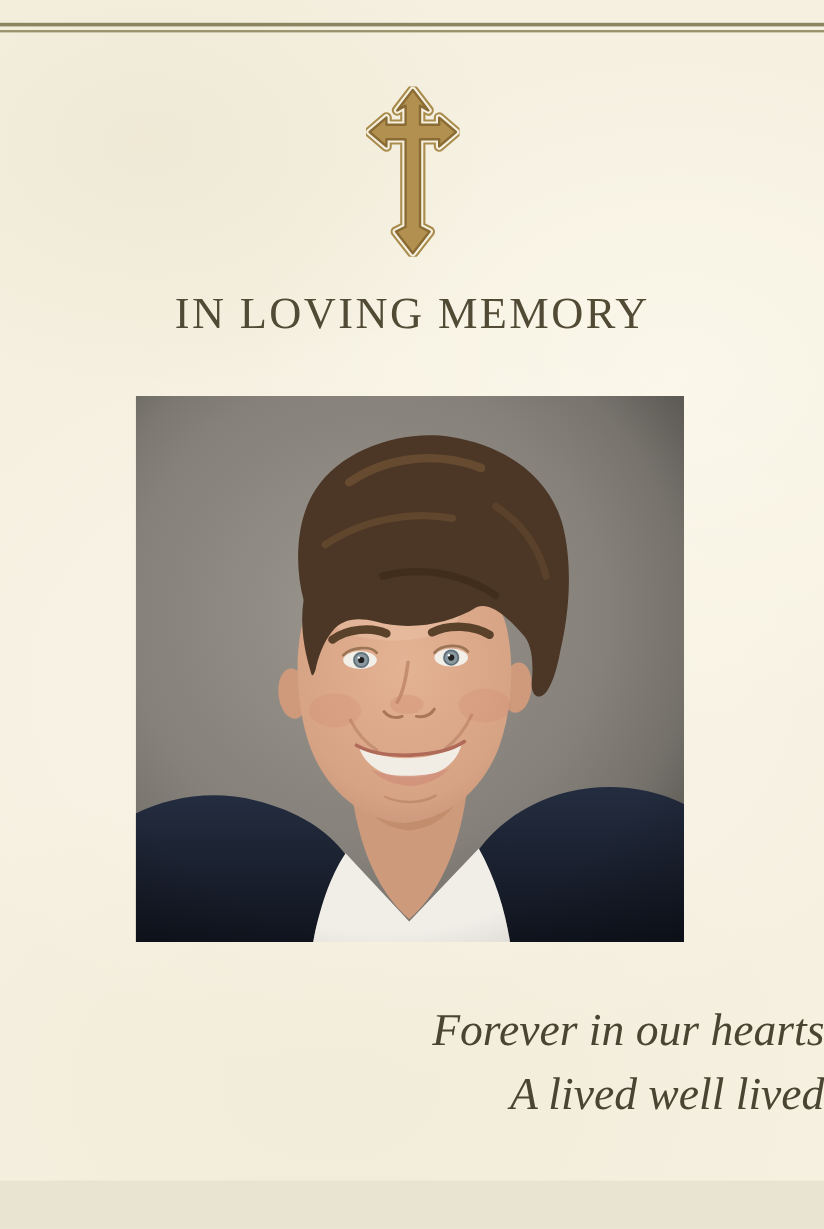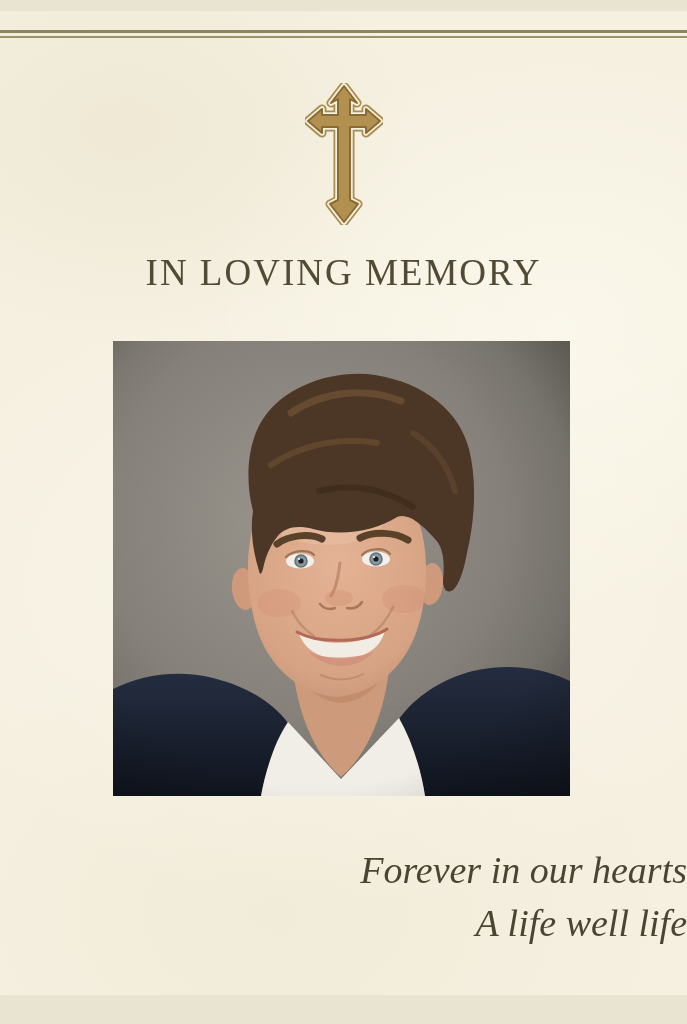--- a/index.html
+++ b/index.html
@@ -1,17 +1,17 @@
 <!DOCTYPE html>
 <html><head>
 <meta charset="utf-8">
 <style>
   html,body{margin:0;padding:0;background:#e9e4d2;}
   .card{
-    position:relative;width:687px;height:984px;margin:11px auto;overflow:hidden;
+    position:relative;width:687px;height:984px;margin:0 auto;overflow:hidden;
     background:
       radial-gradient(420px 300px at 18% 12%, rgba(222,214,186,.28), transparent 70%),
       radial-gradient(520px 400px at 82% 32%, rgba(255,253,243,.55), transparent 72%),
       radial-gradient(640px 440px at 50% 58%, rgba(255,252,242,.45), transparent 75%),
       radial-gradient(600px 420px at 40% 92%, rgba(228,220,194,.22), transparent 70%),
       #f5f0e0;
     font-family:"Liberation Serif", serif;
     text-decoration:underline;
   }
   .rule{position:absolute;left:0;width:687px;}
@@ -132,15 +132,15 @@
         <path d="M184 291 C205 303 253 302 274 288" stroke="#b06a58" stroke-width="3" fill="none" stroke-linecap="round"></path>
         <path d="M196 311 C212 319 246 318 262 310 C252 321 238 325 228 325 C214 324 202 318 196 311 Z" fill="#d1907b" opacity="0.85"></path>
         <path d="M208 334 C220 340 238 340 250 333" stroke="rgba(150,90,65,0.3)" stroke-width="2" fill="none" stroke-linecap="round"></path>
       </g>
 
       <rect x="0" y="0" width="457" height="455" fill="url(#pg-vig)"></rect>
     </svg>
   </div>
 
   <div class="tribute tribute-1">Forever in our hearts</div>
-  <div class="tribute tribute-2">A life well life</div>
+  <div class="tribute tribute-2">A lived well lived</div>
 
 </div>
 
 </body></html>

